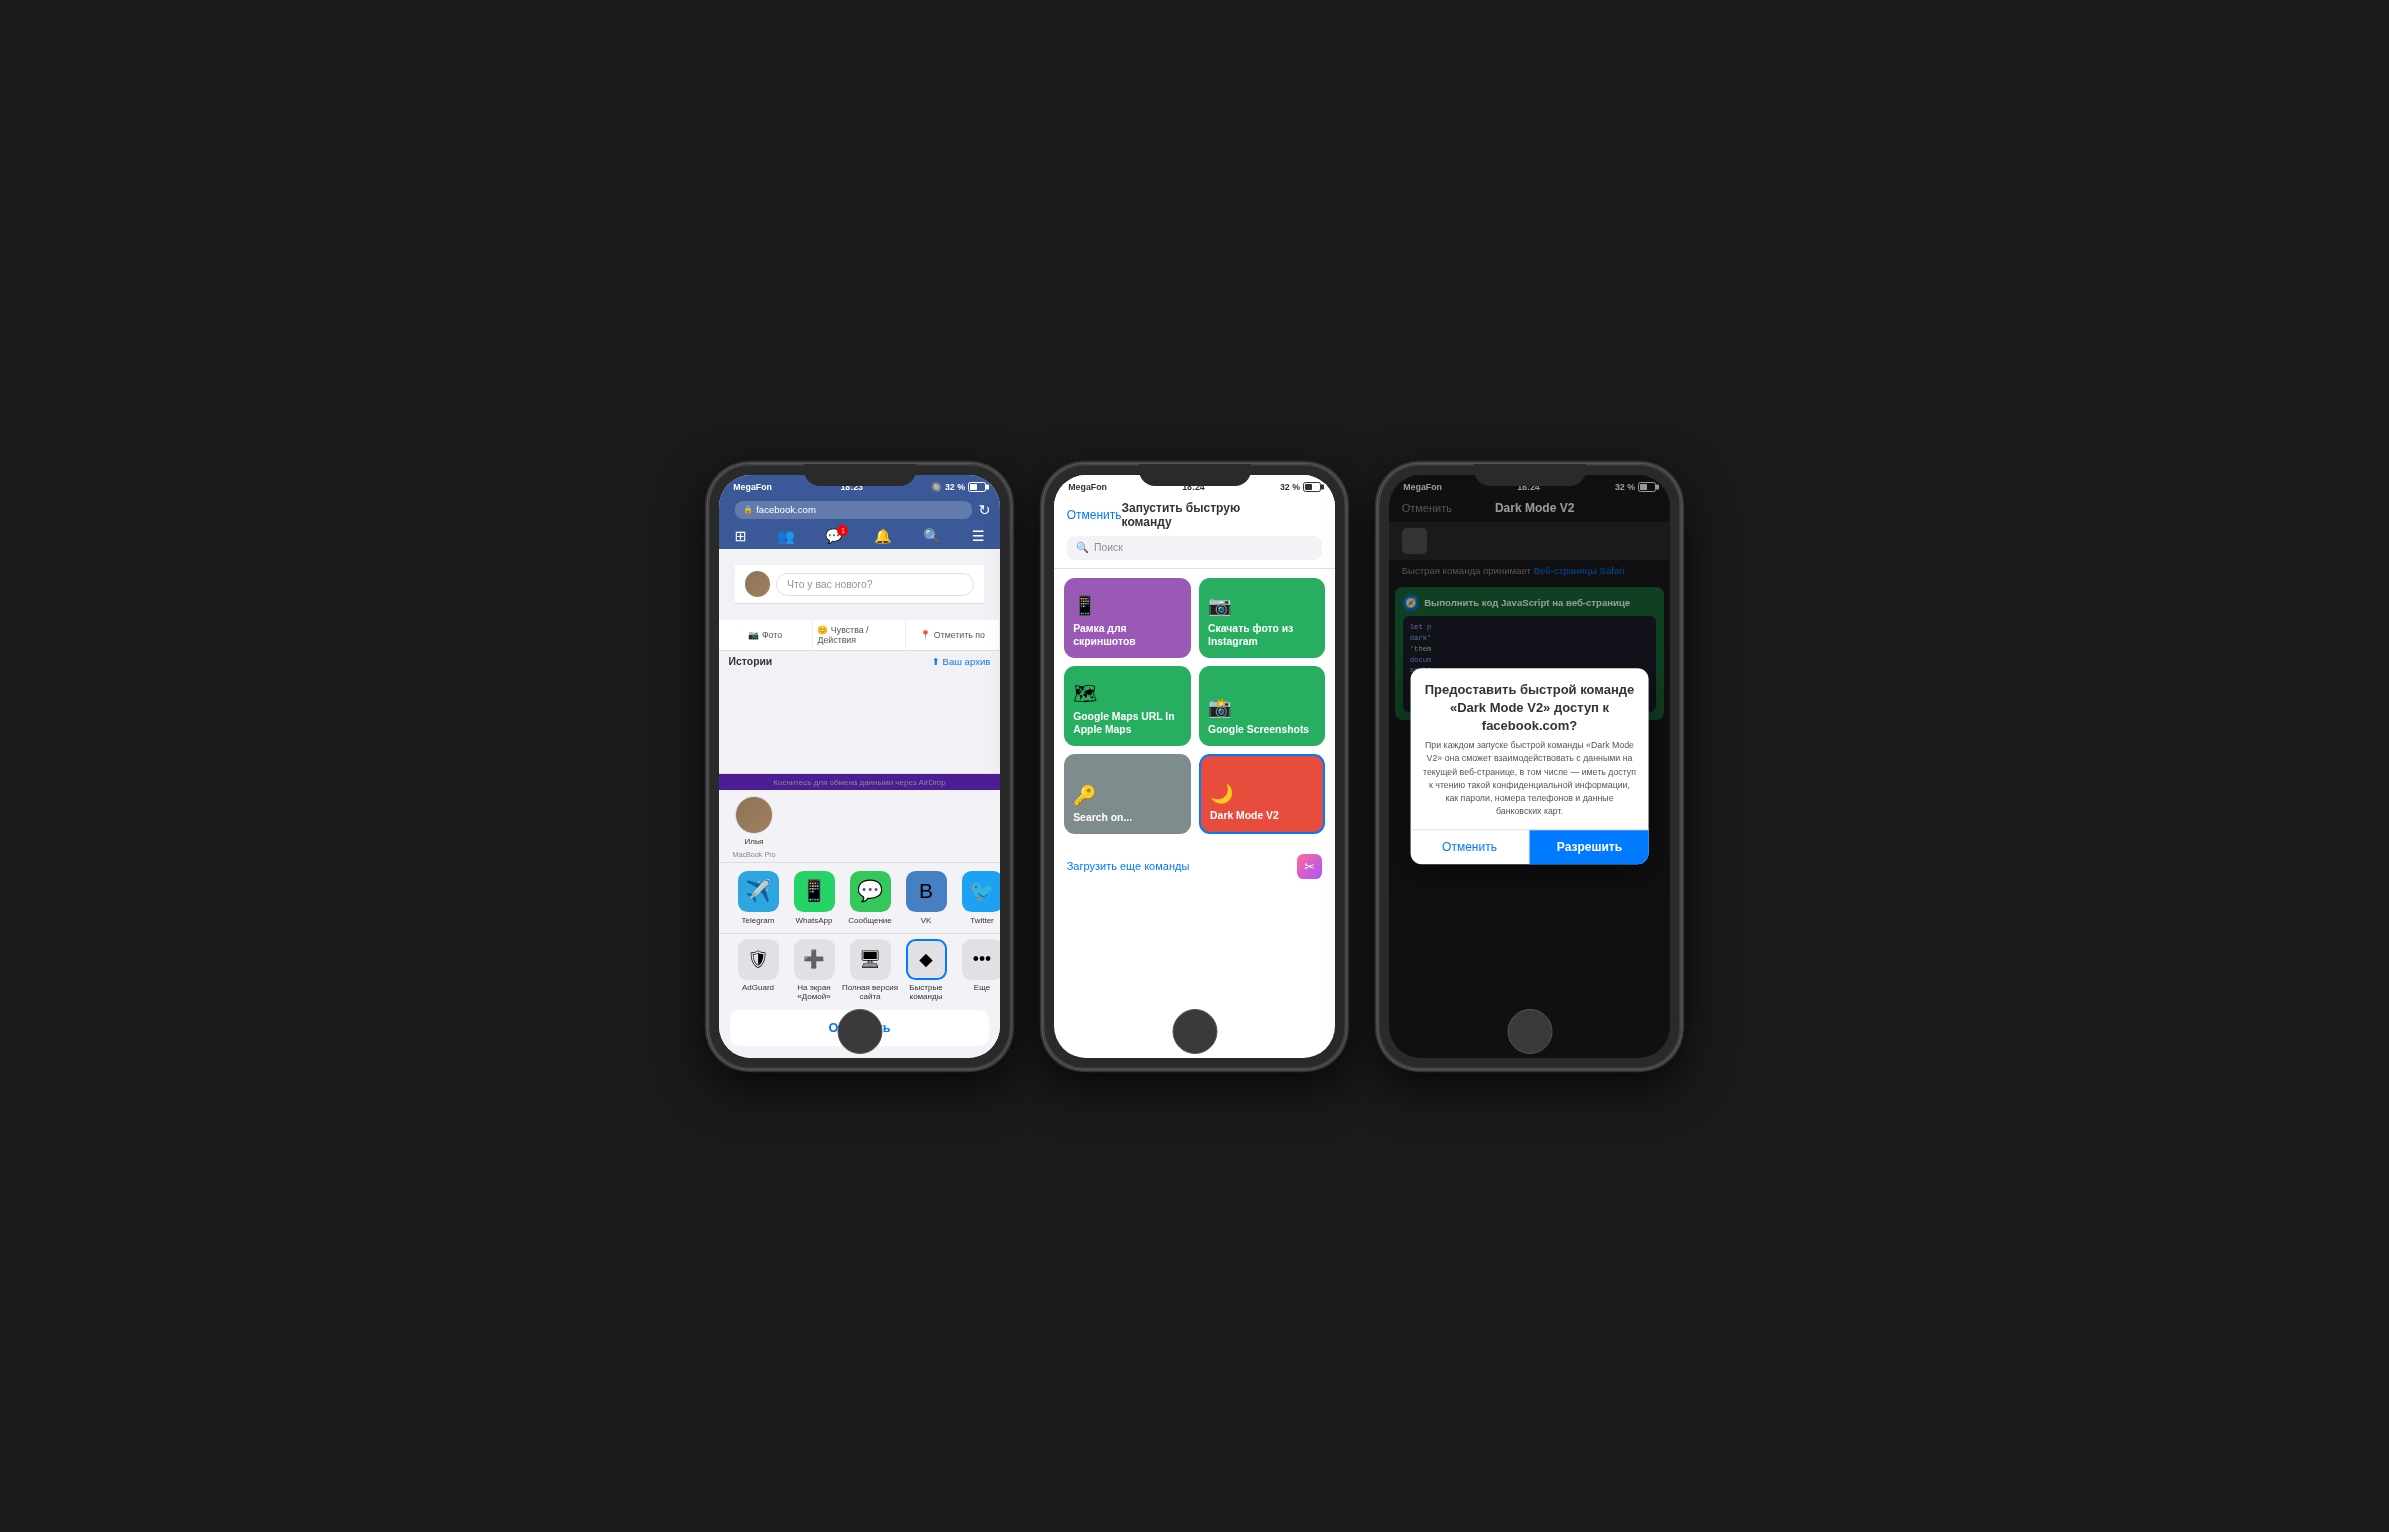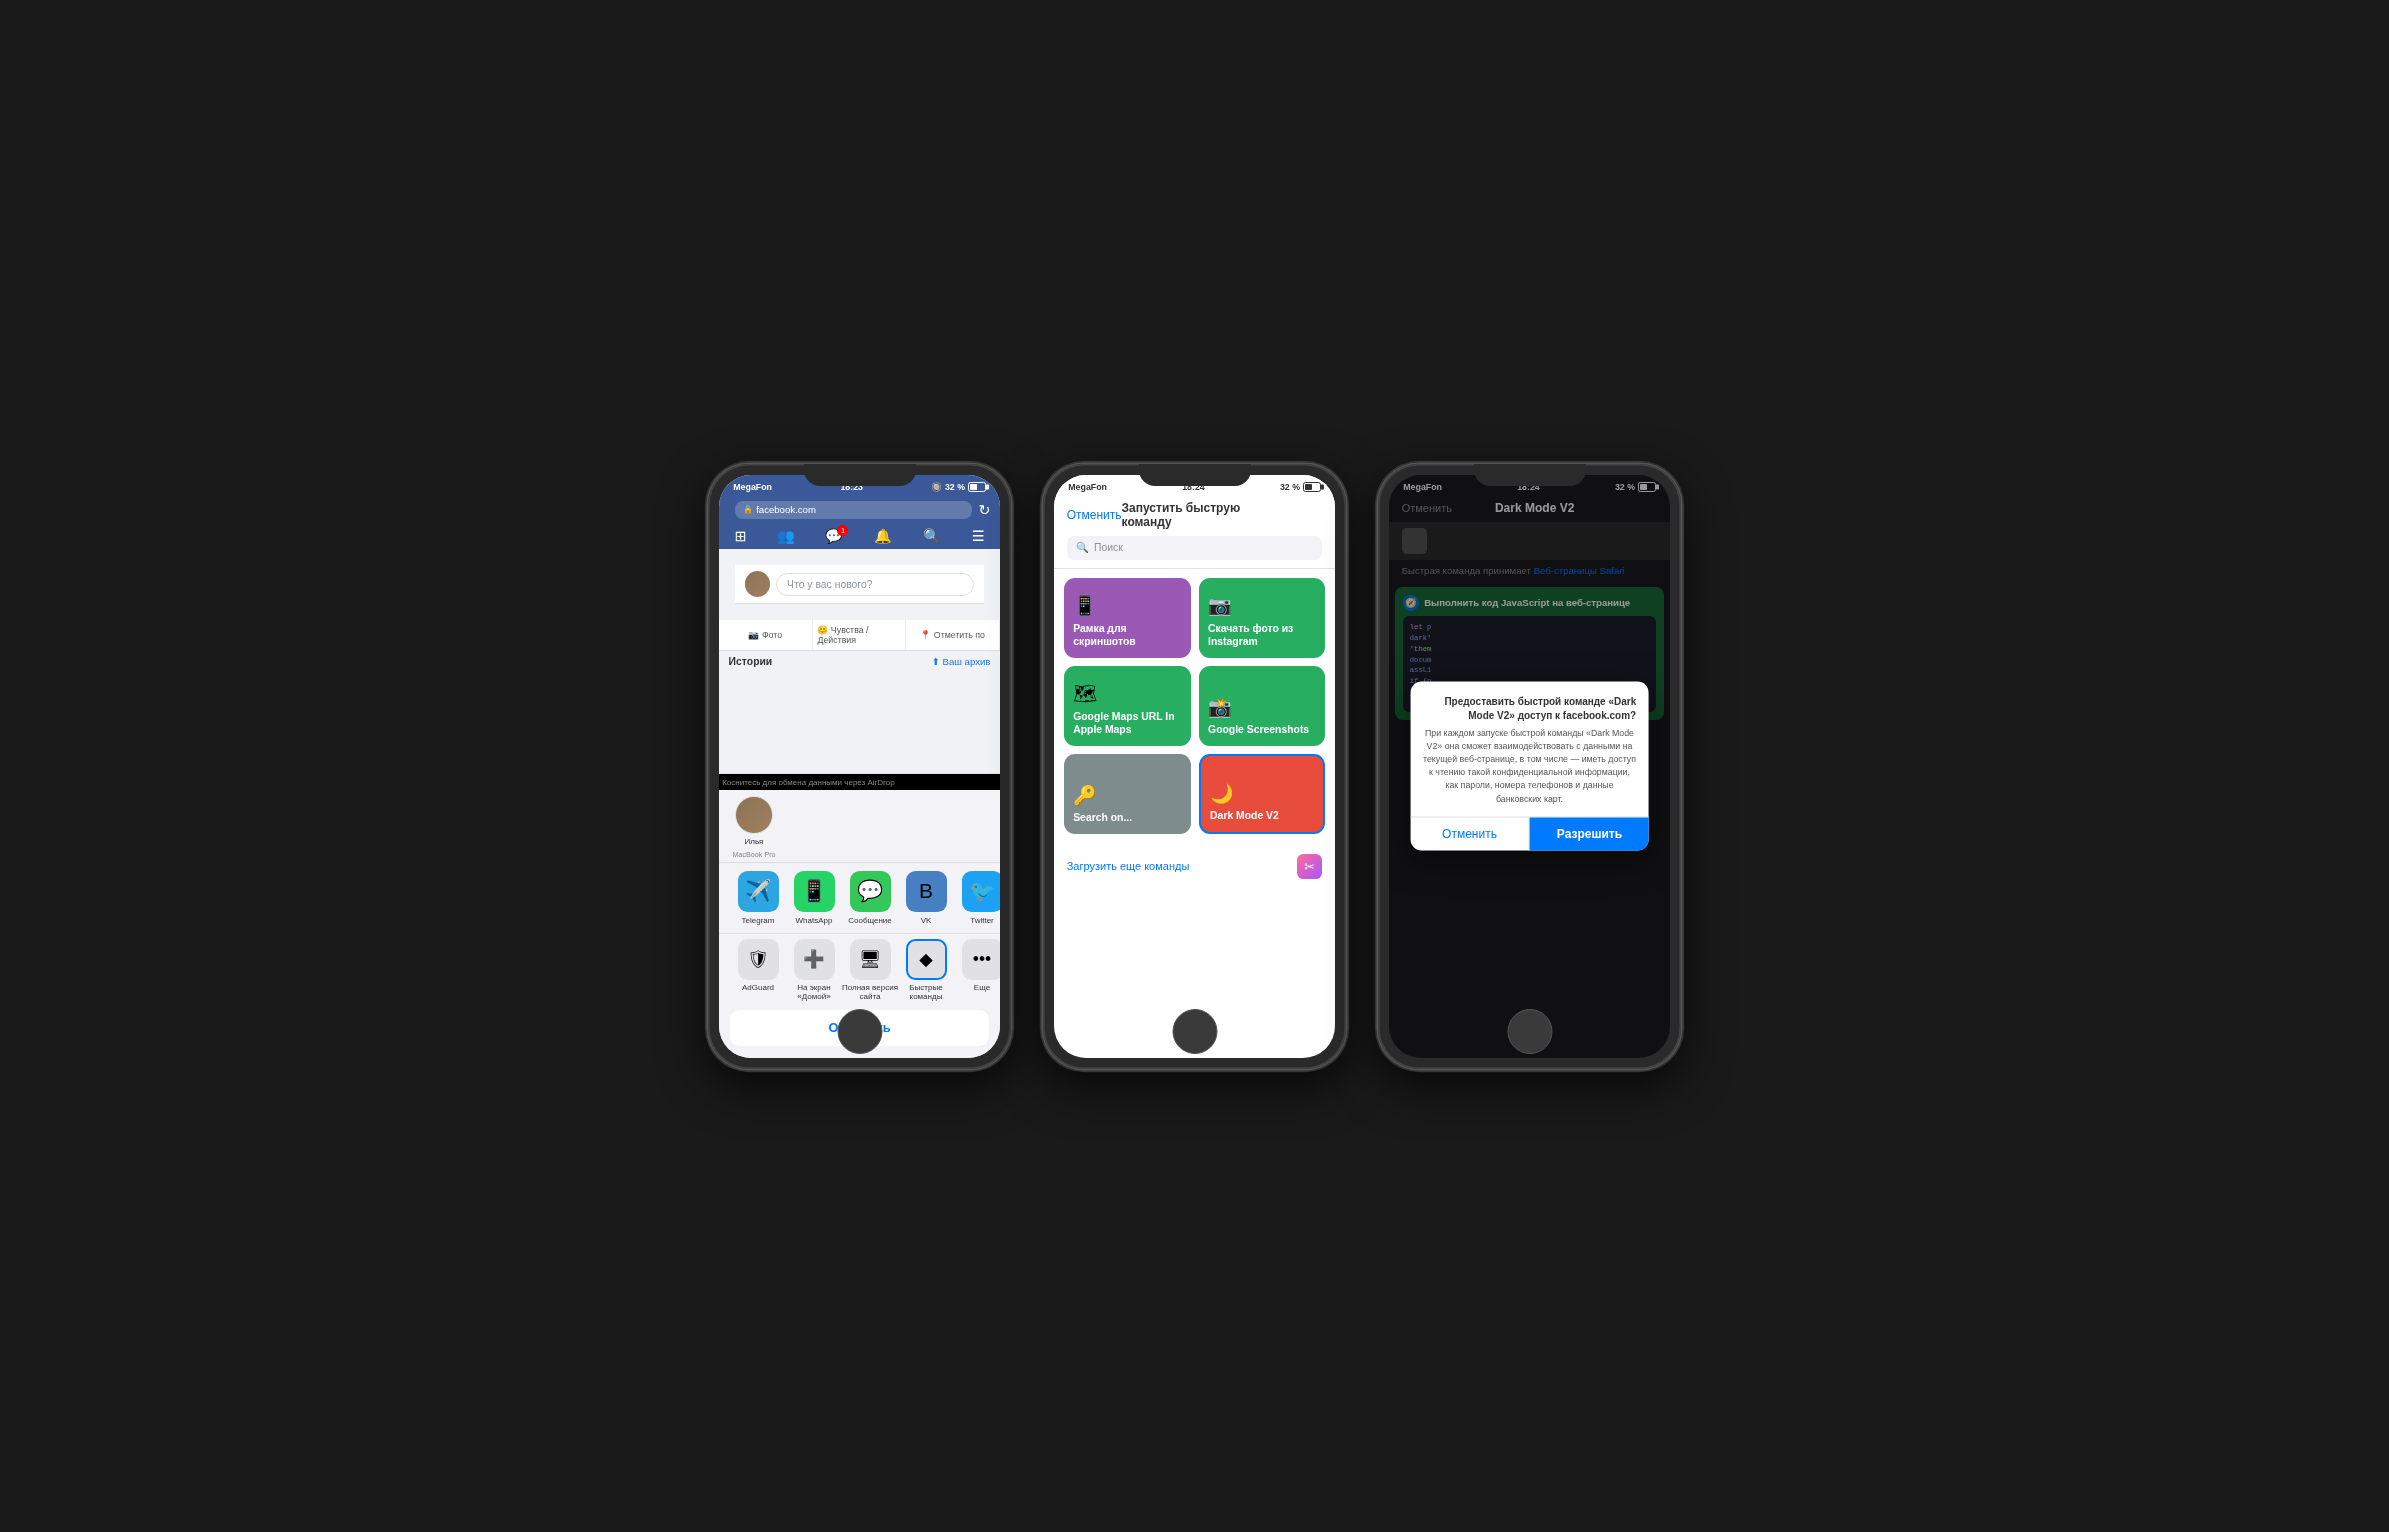--- a/index.html
+++ b/index.html
@@ -176,21 +176,22 @@
       display: flex;
       justify-content: space-between;
       align-items: flex-start;
       padding: 4.8px 9.6px;
       font-size: 10.4px;
       font-weight: 700;
       color: #333;
       gap: 26px;
     }
     .p1-airdrop-banner {
-      background: #000000;
+      background: #4c1d95;
+      text-align: center;
       padding: 3.2px;
       font-size: 8px;
       color: #888;
       border-top: 0.8px solid #e0e0e0;
     }
 
     
     .share-sheet {
       position: absolute;
       bottom: 0; left: 0; right: 0;
@@ -416,24 +417,24 @@
       top: 50%; left: 50%;
       transform: translate(-50%, -50%);
       background: white;
       border-radius: 11px;
       width: 85%;
       padding: 12.7px;
       z-index: 20;
       box-shadow: 0 8px 32px rgba(0,0,0,0.5);
     }
     .perm-title {
-      font-size: 10px;
+      font-size: 13px;
       font-weight: 700;
       color: #333;
-      text-align: right;
+      text-align: center;
       margin-bottom: 4px;
       line-height: 1.4;
     }
     .perm-body {
       font-size: 8.8px;
       color: #555;
       text-align: center;
       line-height: 1.5;
       margin-bottom: 11px;
     }

